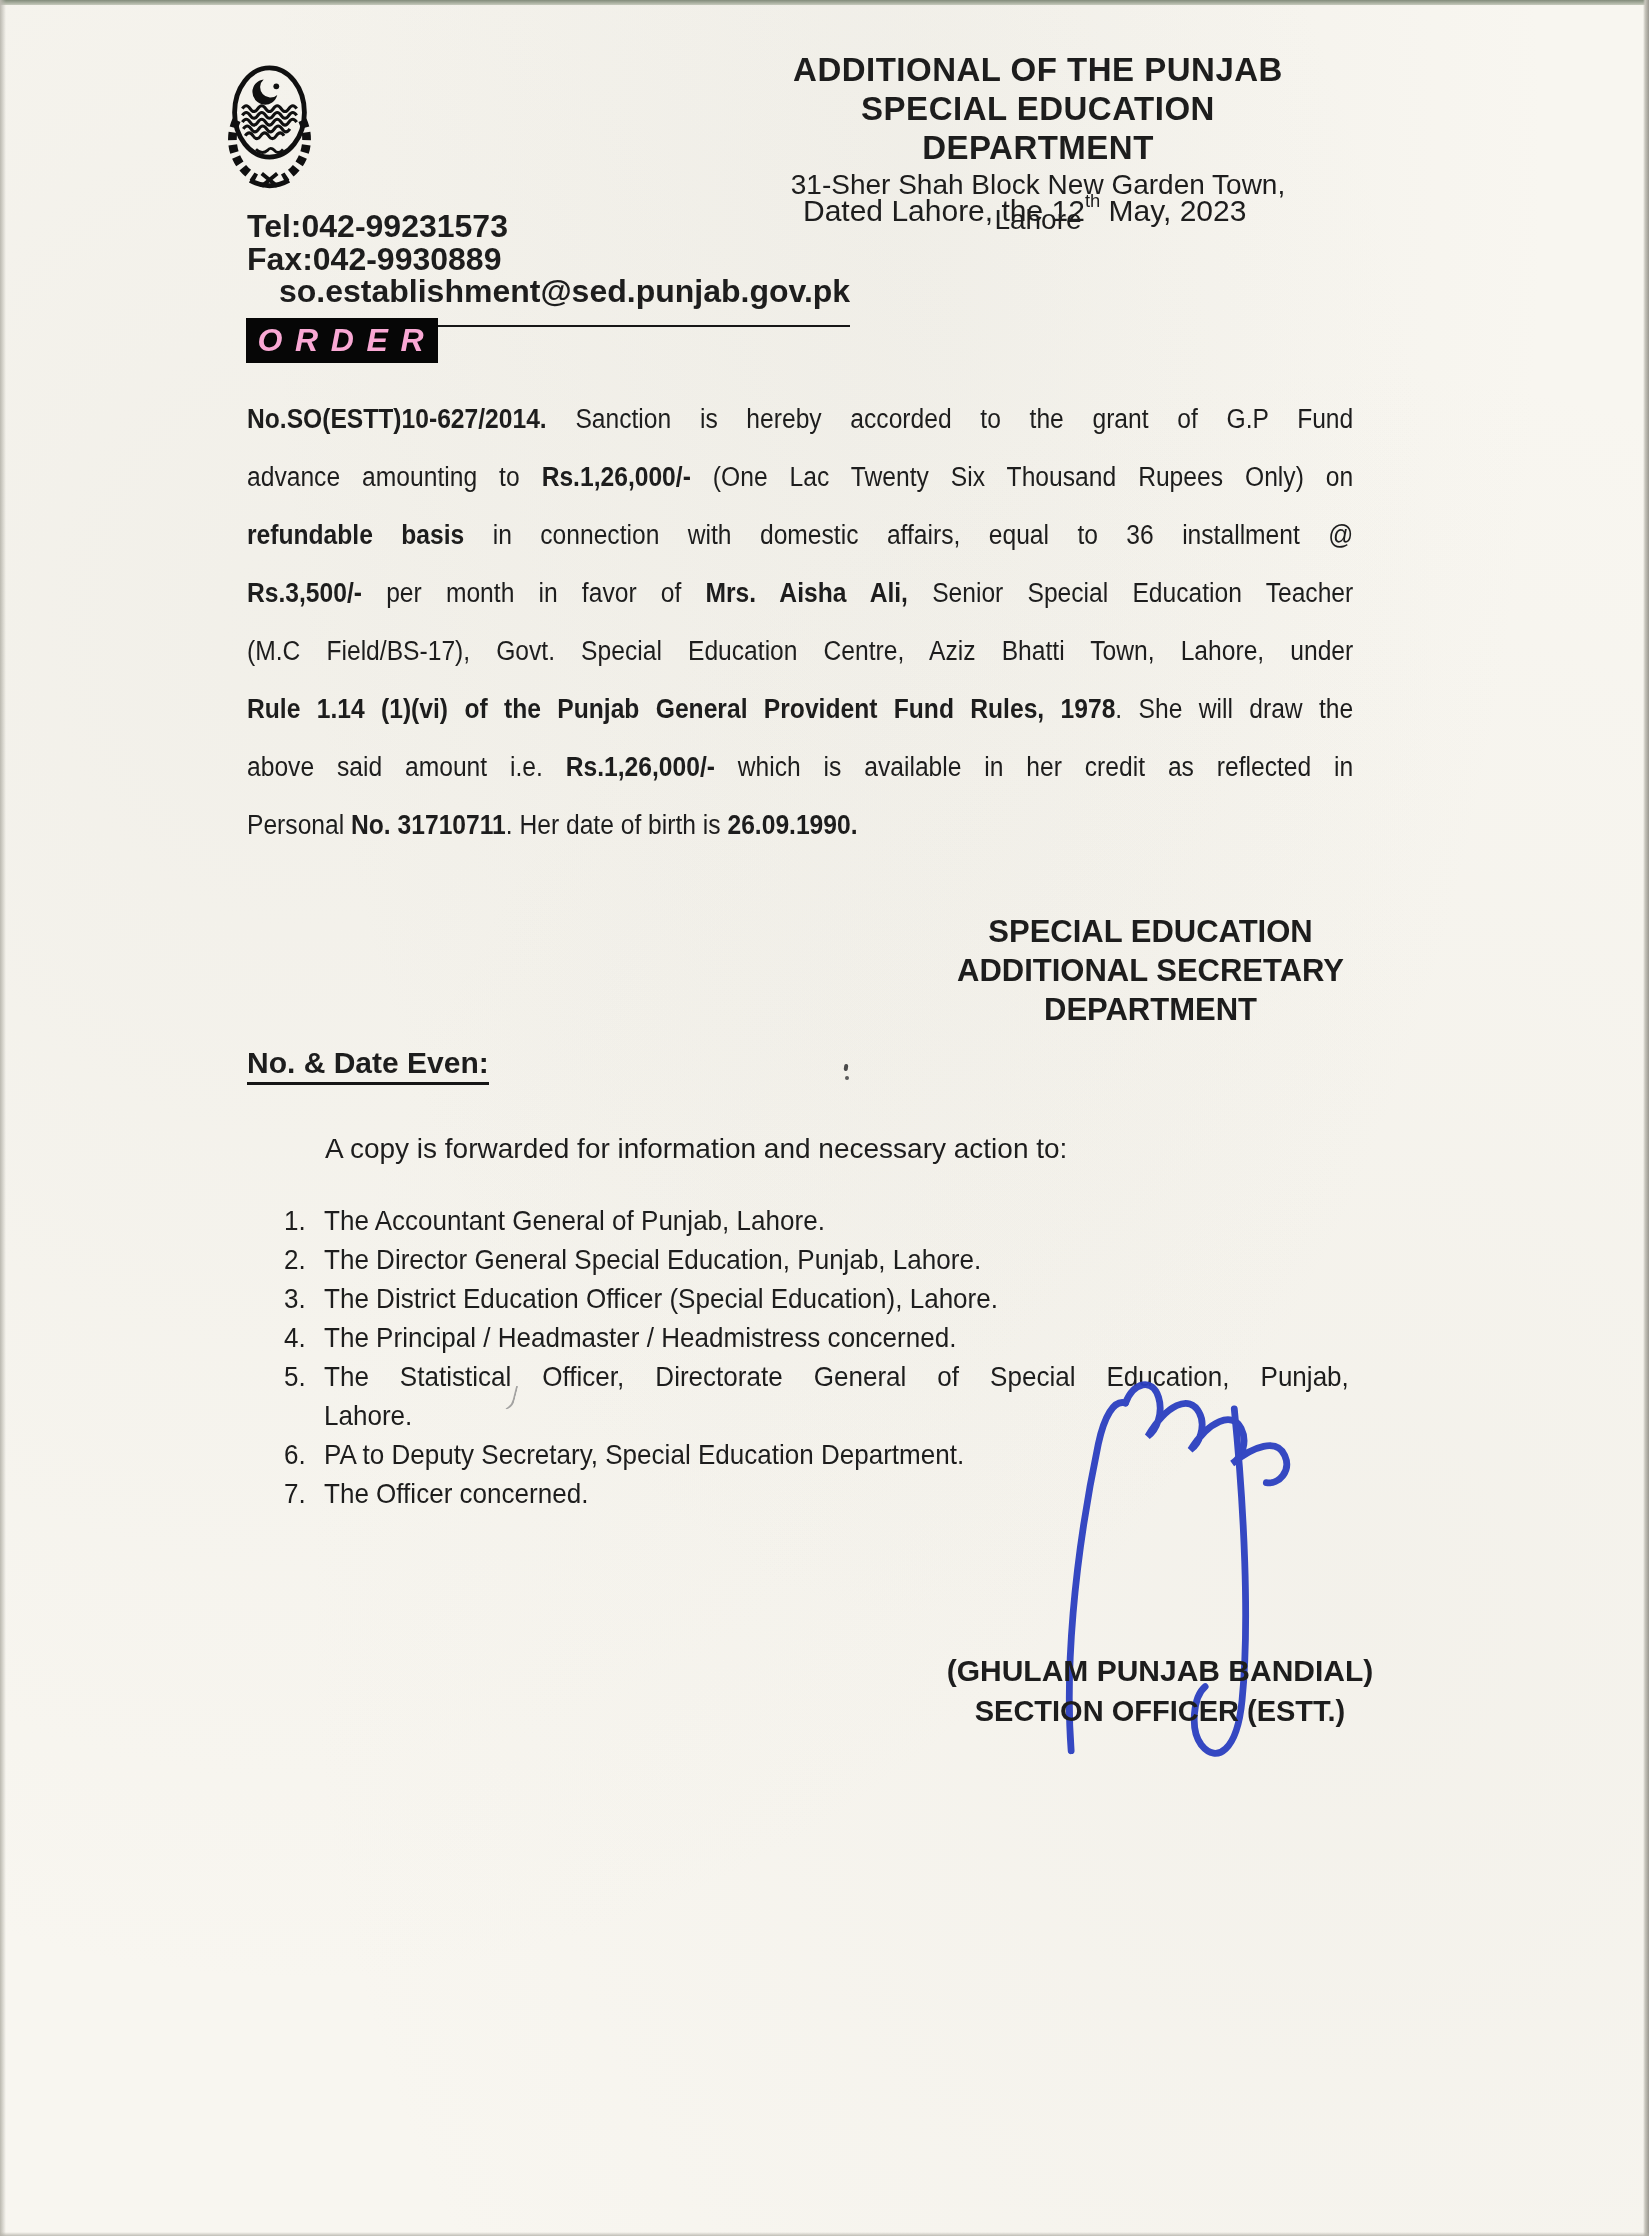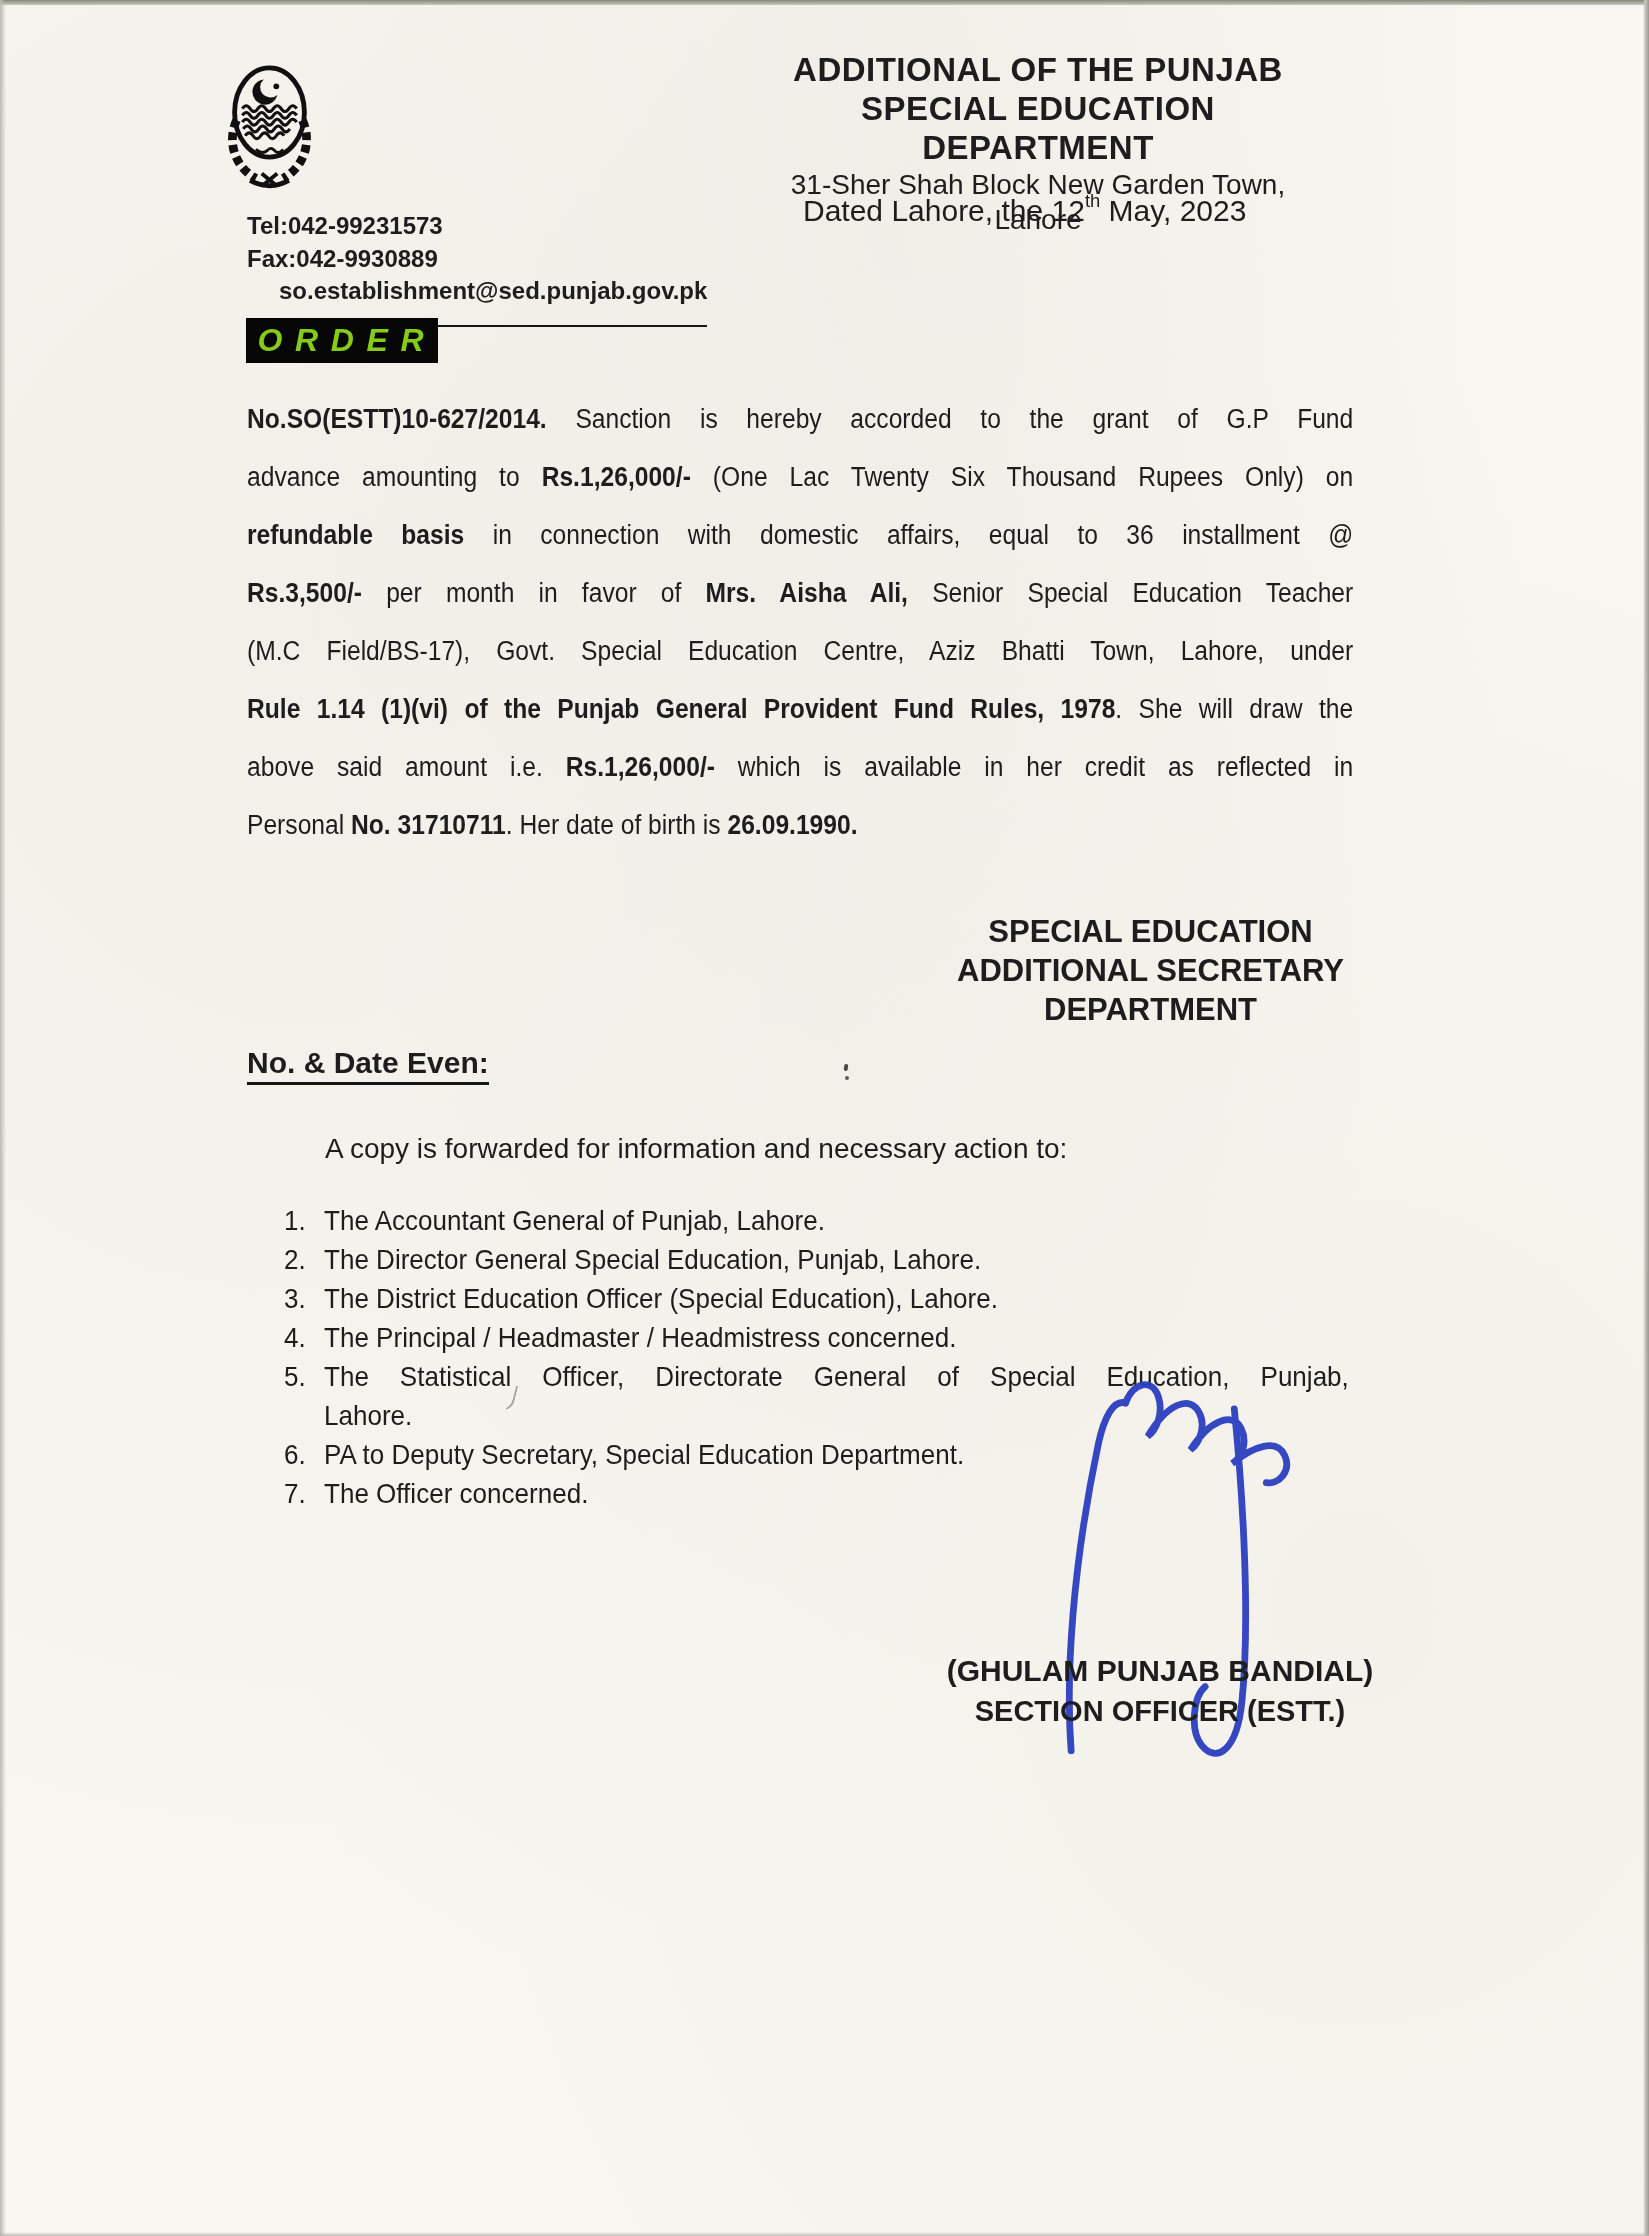--- a/index.html
+++ b/index.html
@@ -22,26 +22,26 @@
   .logo { position:absolute; left:221px; top:64px; }
 
   .header-block { position:absolute; left:747px; top:50px; width:582px; text-align:center; }
   .org1 { font-size:33px; font-weight:bold; line-height:39px; letter-spacing:0.5px; }
   .org2 { font-size:33px; font-weight:bold; line-height:39px; letter-spacing:0.5px; }
   .addr { font-size:28px; line-height:35px; }
 
   .date-line { position:absolute; left:803px; top:190px; font-size:30px;text-align:center; }
   .date-line sup { font-size:18.4px; vertical-align:13.6px; }
 
-  .contact { position:absolute; left:247px; top:210px; font-size:24px; font-weight:bold; line-height:32.5px; }
+  .contact { position:absolute; left:247px; top:210px; font-size:32px; font-weight:bold; line-height:32.5px; }
   .contact .email { display:inline-block; border-bottom:2.9px solid #161616; padding-bottom:17px;margin-left:32px; }
 
   .order-badge {
     position:absolute; left:246px; top:318px;
-    background:#060606; color:#84cc16;
+    background:#060606; color:#f9a8d4;
     font-weight:bold; font-style:italic;
     font-size:32px; line-height:43px;
     padding:1px 1.9px 1px 11.6px; letter-spacing:12.6px;
   }
 
   .order-body { position:absolute; left:247px; top:390px; width:1213px;
     transform:scaleX(0.912); transform-origin:left top; }
   .body-line { font-size:27px; line-height:58px; white-space:normal; }
   .body-line.just { text-align:justify; text-align-last:justify; }
   .b { font-weight:bold; }

